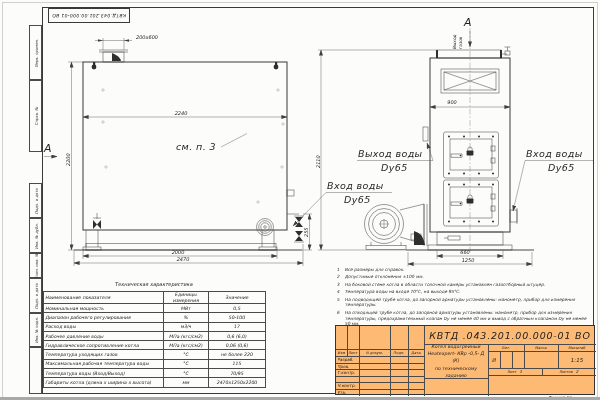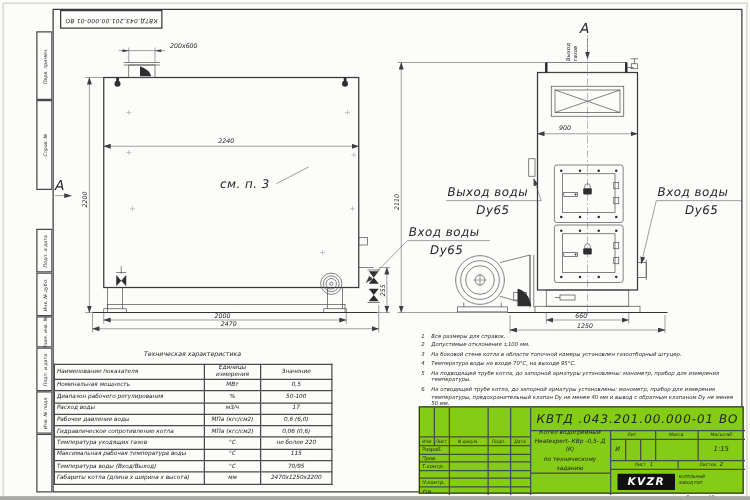--- a/index.html
+++ b/index.html
@@ -30,21 +30,21 @@
   .notes { position:absolute; left:337px; top:267px; width:256px; font-size:4.3px; font-style:italic; color:#2c2c2c; }
   .note { display:flex; margin-bottom:1.6px; line-height:1.35; }
   .note .n { width:8px; flex:none; }
   .ttab-wrap { position:absolute; left:43px; top:281px; width:222px; }
   .ttab-title { text-align:center; font-size:5px; font-style:italic; color:#222; height:10px; }
   table.ttab { width:222px; border-collapse:collapse; table-layout:fixed; }
   table.ttab th, table.ttab td { border:0.75px solid #4a4a4a; font-weight:normal; font-style:italic;
       font-size:4.6px; color:#222; padding:0 1.5px; height:9.3px; overflow:hidden; white-space:nowrap; }
   table.ttab th { text-align:center; height:12px; white-space:normal; line-height:1.15; }
   td.c { text-align:center; }
-  .tb { position:absolute; left:335px; top:325px; width:260px; height:70px; border:1.3px solid #333; background:#84cc16; }
+  .tb { position:absolute; left:335px; top:325px; width:260px; height:70px; border:1.3px solid #333; background:#fdba74; }
   .tb .vl, .tb .hl { position:absolute; background:#4a4a4a; }
   .tb .vl { width:0.7px; } .tb .hl { height:0.7px; }
   .tb .cell { position:absolute; font-style:italic; color:#222; overflow:hidden; }
   .tb .ctr { display:flex; align-items:center; justify-content:center; text-align:center; }
   .docnum { font-size:9.5px; letter-spacing:.8px; }
   .prod { font-size:4.7px; line-height:1.5; }
   .tbl-s { font-size:3.6px; }
   .tbl-m { font-size:4.1px; }
   .logo-box { position:absolute; left:6px; top:4px; width:46px; height:13px; background:#101010; color:#fff;
               display:flex; align-items:center; justify-content:center; font-weight:bold; font-style:italic;
@@ -482,24 +482,17 @@
     <div class="cell ctr" style="left:152px;top:25px;width:12px;height:17px;font-size:5px">И</div>
     <div class="cell ctr" style="left:222px;top:25px;width:38px;height:17px;font-size:5.5px">1:15</div>
     <div class="cell ctr" style="left:152px;top:42px;width:54px;height:7px;gap:3px">
       <span class="tbl-s">Лист</span>
       <span style="font-size:4.2px">1</span>
     </div>
     <div class="cell ctr" style="left:206px;top:42px;width:54px;height:7px;gap:3px">
       <span class="tbl-s">Листов</span>
       <span style="font-size:4.2px">2</span>
     </div>
-    <div class="cell" style="left:152px;top:49px;width:108px;height:21px">
-      <div class="logo-box">KVZR</div>
-      <div class="logo-txt">
-        <div>КОТЕЛЬНЫЙ</div>
-        <div>ЗАВОД РЭП</div>
-      </div>
-    </div>
   </div>
 
   <div class="fmt">Формат  А3</div>
   <div class="bottom-band"></div>
 </div>
 
 </body></html>

